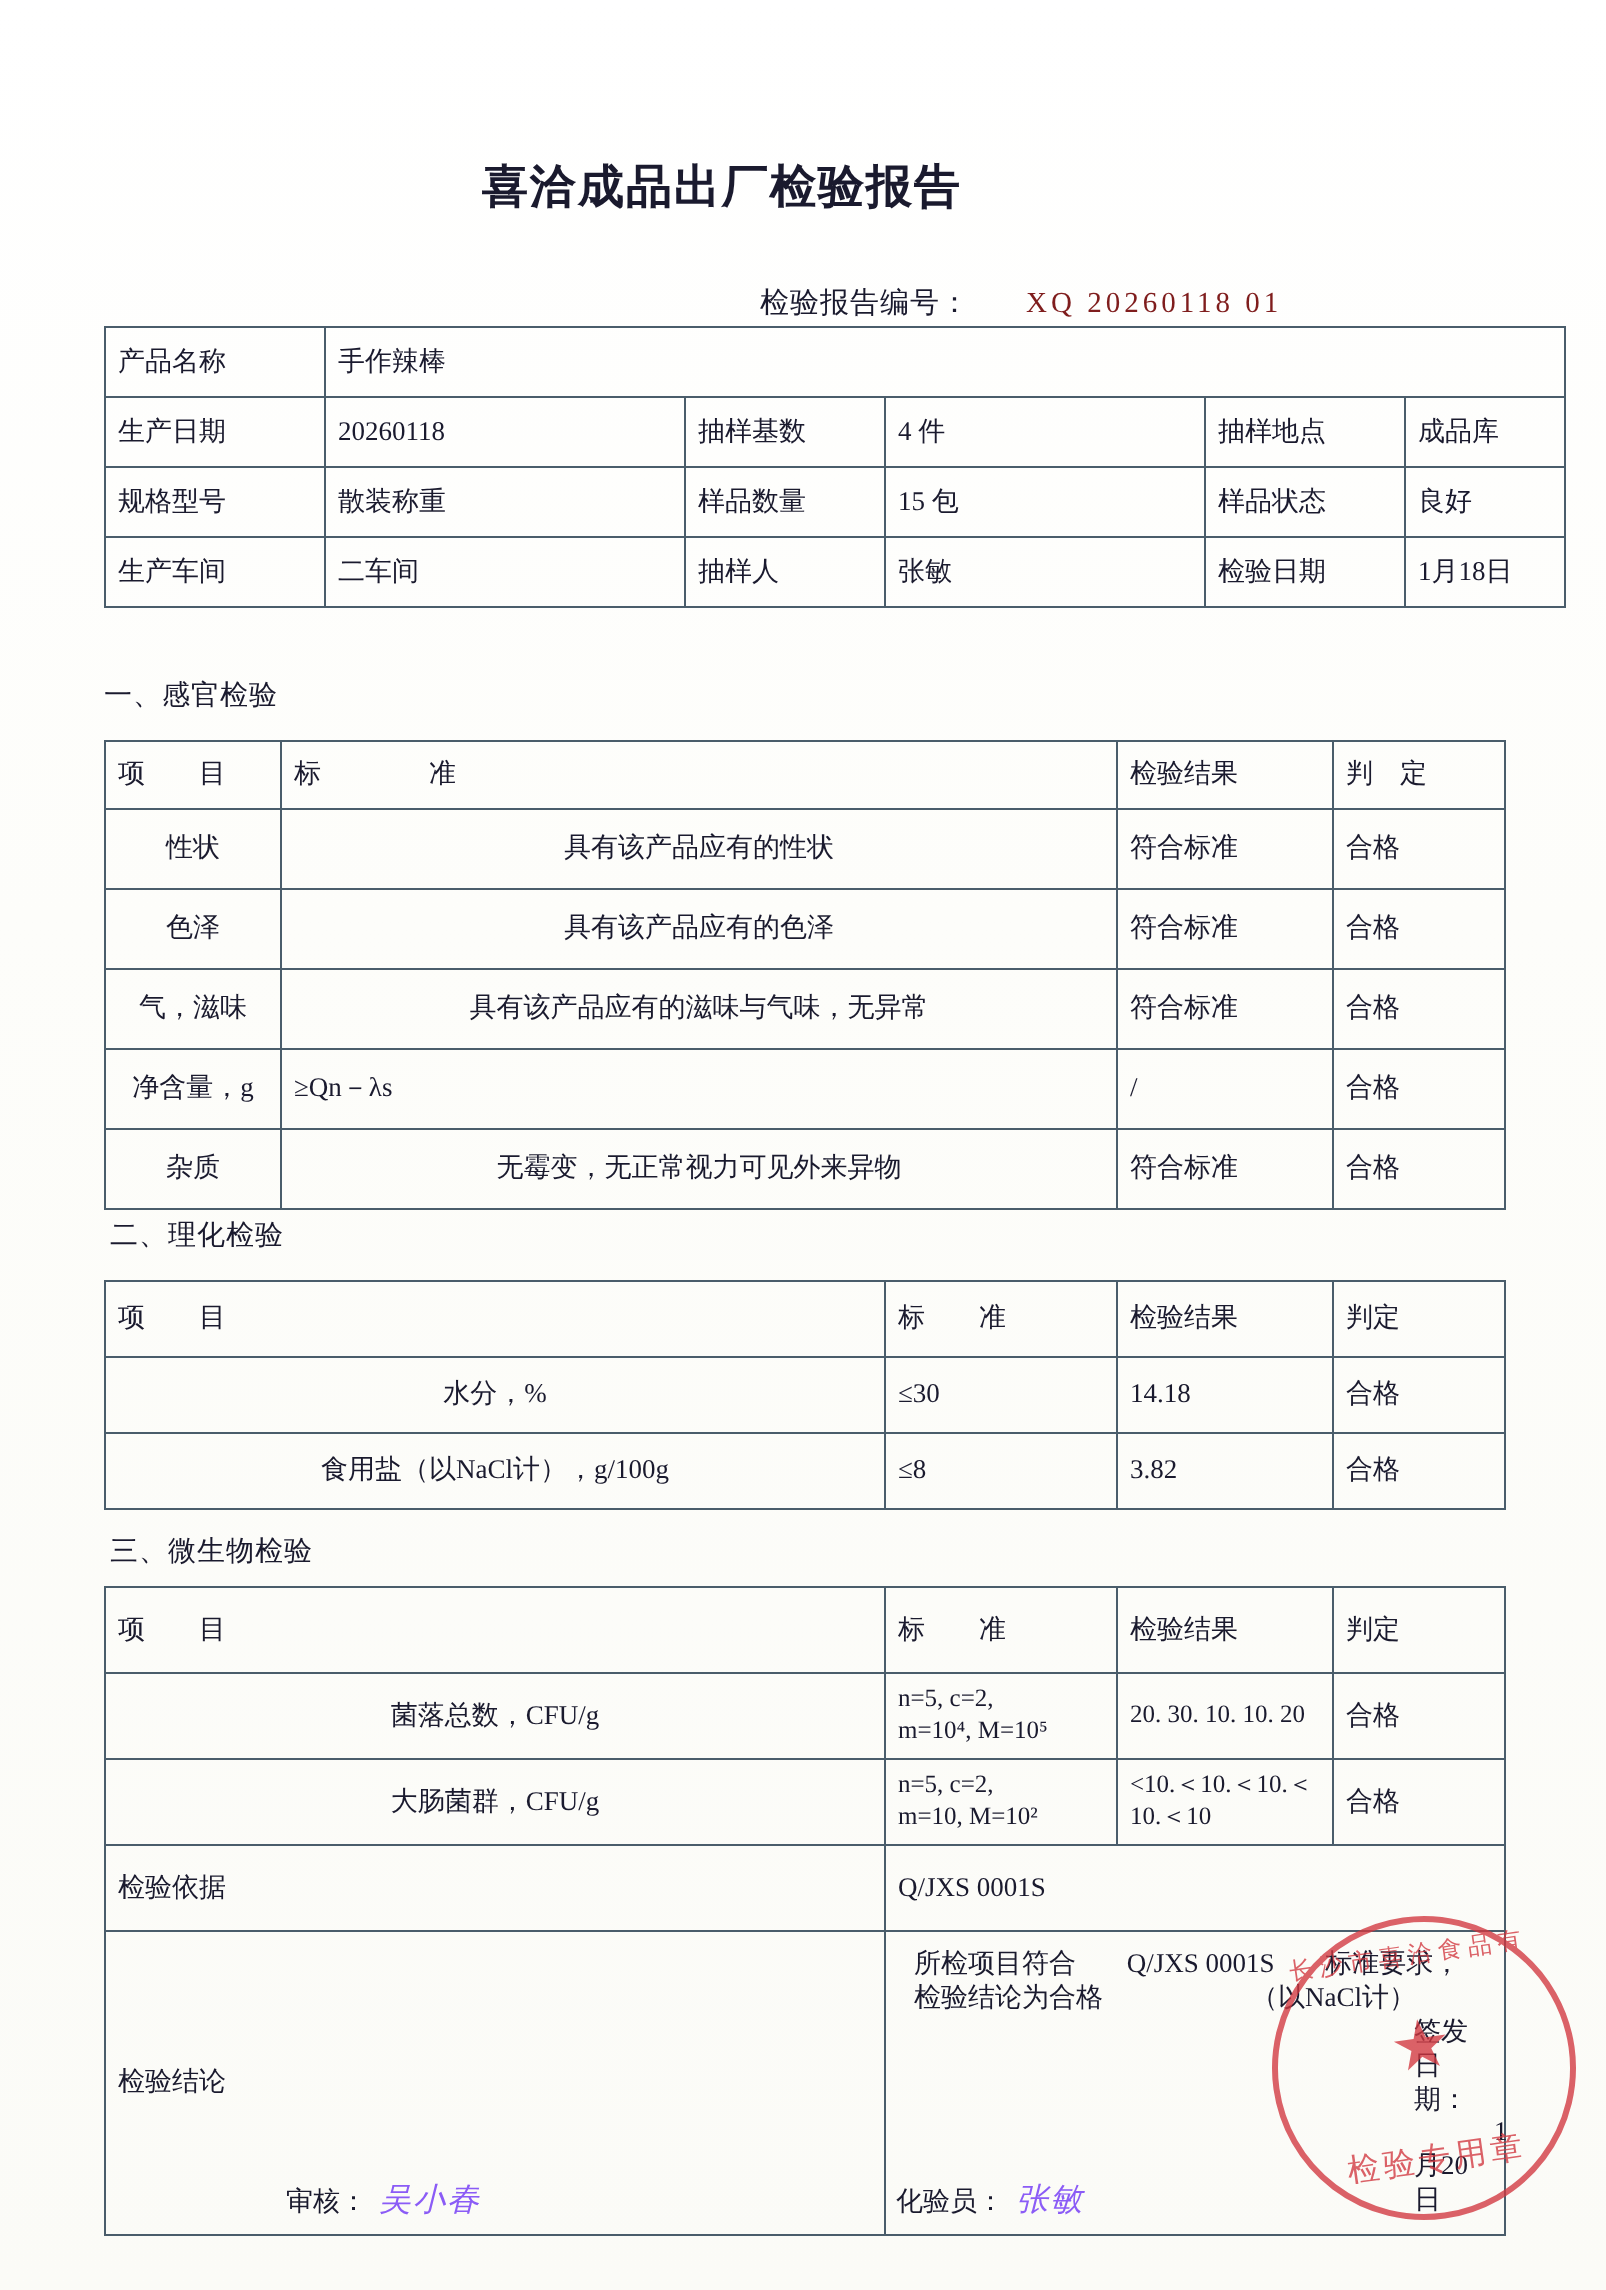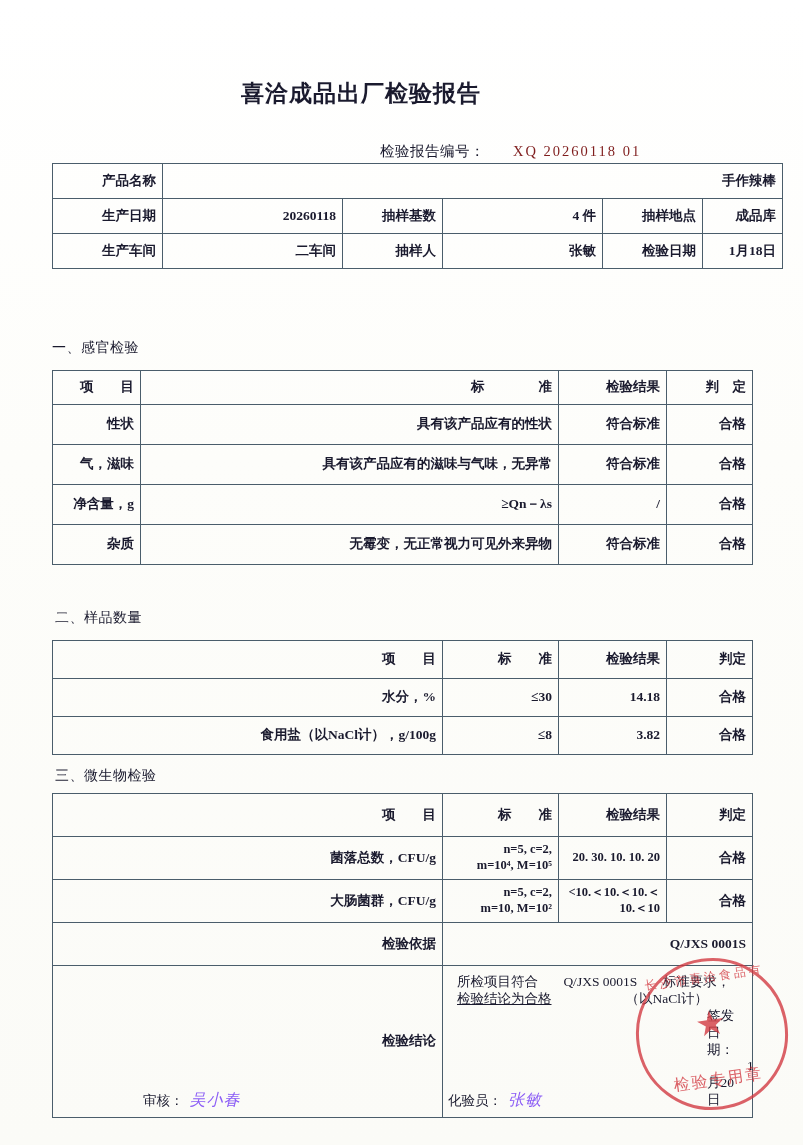--- a/index.html
+++ b/index.html
@@ -54,22 +54,22 @@
     border-collapse: collapse;
     table-layout: fixed;
     font-size: 13.5px;
   }
   table.grid td {
     border: 1px solid #4a5d6b;
     padding: 0 6px;
     vertical-align: middle;
     line-height: 1.25;
   }
-  .c { text-align: right; font-weight: bold; }
-  .l { text-align: right; padding-left: 10px; font-weight: bold; }
+  .c { text-align: left; }
+  .l { text-align: center; padding-left: 10px; }
 
   
   #info-table {
     position: absolute;
     top: 163px;
     left: 52px;
     width: 700px;
   }
   #info-table td { height: 34px; }
 
@@ -110,21 +110,21 @@
 
   .small2 { font-size: 12.5px; line-height: 1.3; }
 
   .concl-cell {
     padding: 8px 14px !important;
     text-align: left;
     line-height: 2.1;
     font-size: 13.5px;
     position: relative;
   }
-  .concl-line2 { position: relative; text-decoration: underline; }
+  .concl-line2 { position: relative; }
   .seal-note {
     float: right;
     margin-right: 30px;
   }
   .issue-line {
     margin-left: 250px;
   }
   .issue-date { margin-left: 40px; }
 
   
@@ -221,20 +221,28 @@
       </tr>
       <tr>
         <td class="c">生产日期</td>
         <td class="c">20260118</td>
         <td class="c">抽样基数</td>
         <td class="c">4 件</td>
         <td class="c">抽样地点</td>
         <td class="c">成品库</td>
       </tr>
       <tr>
+        <td class="c">规格型号</td>
+        <td class="c">散装称重</td>
+        <td class="c">样品数量</td>
+        <td class="c">15 包</td>
+        <td class="c">样品状态</td>
+        <td class="c">良好</td>
+      </tr>
+      <tr>
         <td class="c">生产车间</td>
         <td class="c">二车间</td>
         <td class="c">抽样人</td>
         <td class="c">张敏</td>
         <td class="c">检验日期</td>
         <td class="c">1月18日</td>
       </tr>
     </tbody>
   </table>
 
@@ -254,41 +262,47 @@
         <td class="c">检验结果</td>
         <td class="c">判　定</td>
       </tr>
       <tr>
         <td class="l">性状</td>
         <td class="l">具有该产品应有的性状</td>
         <td class="c">符合标准</td>
         <td class="c">合格</td>
       </tr>
       <tr>
+        <td class="l">色泽</td>
+        <td class="l">具有该产品应有的色泽</td>
+        <td class="c">符合标准</td>
+        <td class="c">合格</td>
+      </tr>
+      <tr>
         <td class="l">气，滋味</td>
         <td class="l">具有该产品应有的滋味与气味，无异常</td>
         <td class="c">符合标准</td>
         <td class="c">合格</td>
       </tr>
       <tr>
         <td class="l">净含量，g</td>
         <td class="c">≥Qn－λs</td>
         <td class="c">/</td>
         <td class="c">合格</td>
       </tr>
       <tr>
         <td class="l">杂质</td>
         <td class="l">无霉变，无正常视力可见外来异物</td>
         <td class="c">符合标准</td>
         <td class="c">合格</td>
       </tr>
     </tbody>
   </table>
 
-  <div class="section-label" id="sec2">二、样品数量</div>
+  <div class="section-label" id="sec2">二、理化检验</div>
 
   <table class="grid" id="physchem-table">
     <colgroup>
       <col style="width:390px">
       <col style="width:116px">
       <col style="width:108px">
       <col style="width:86px">
     </colgroup>
     <tbody>
       <tr>

